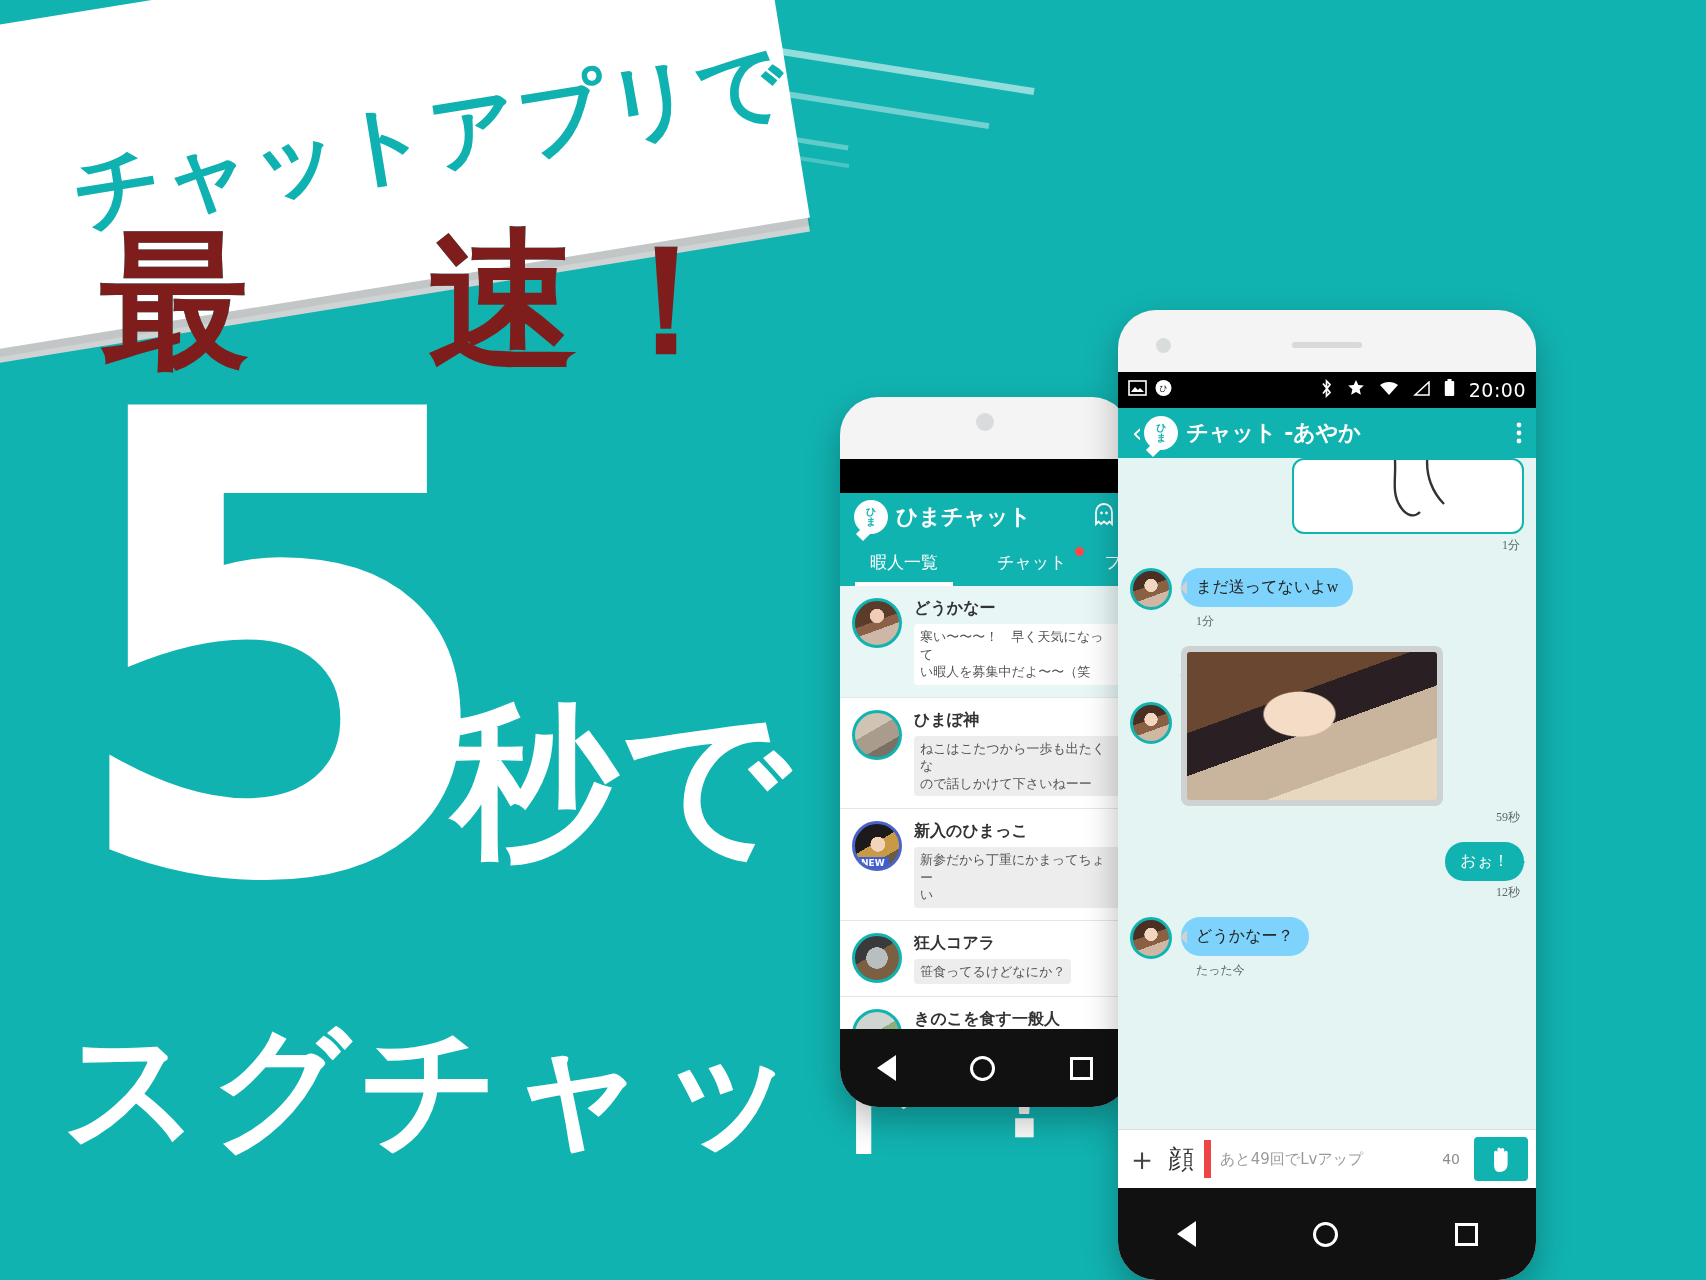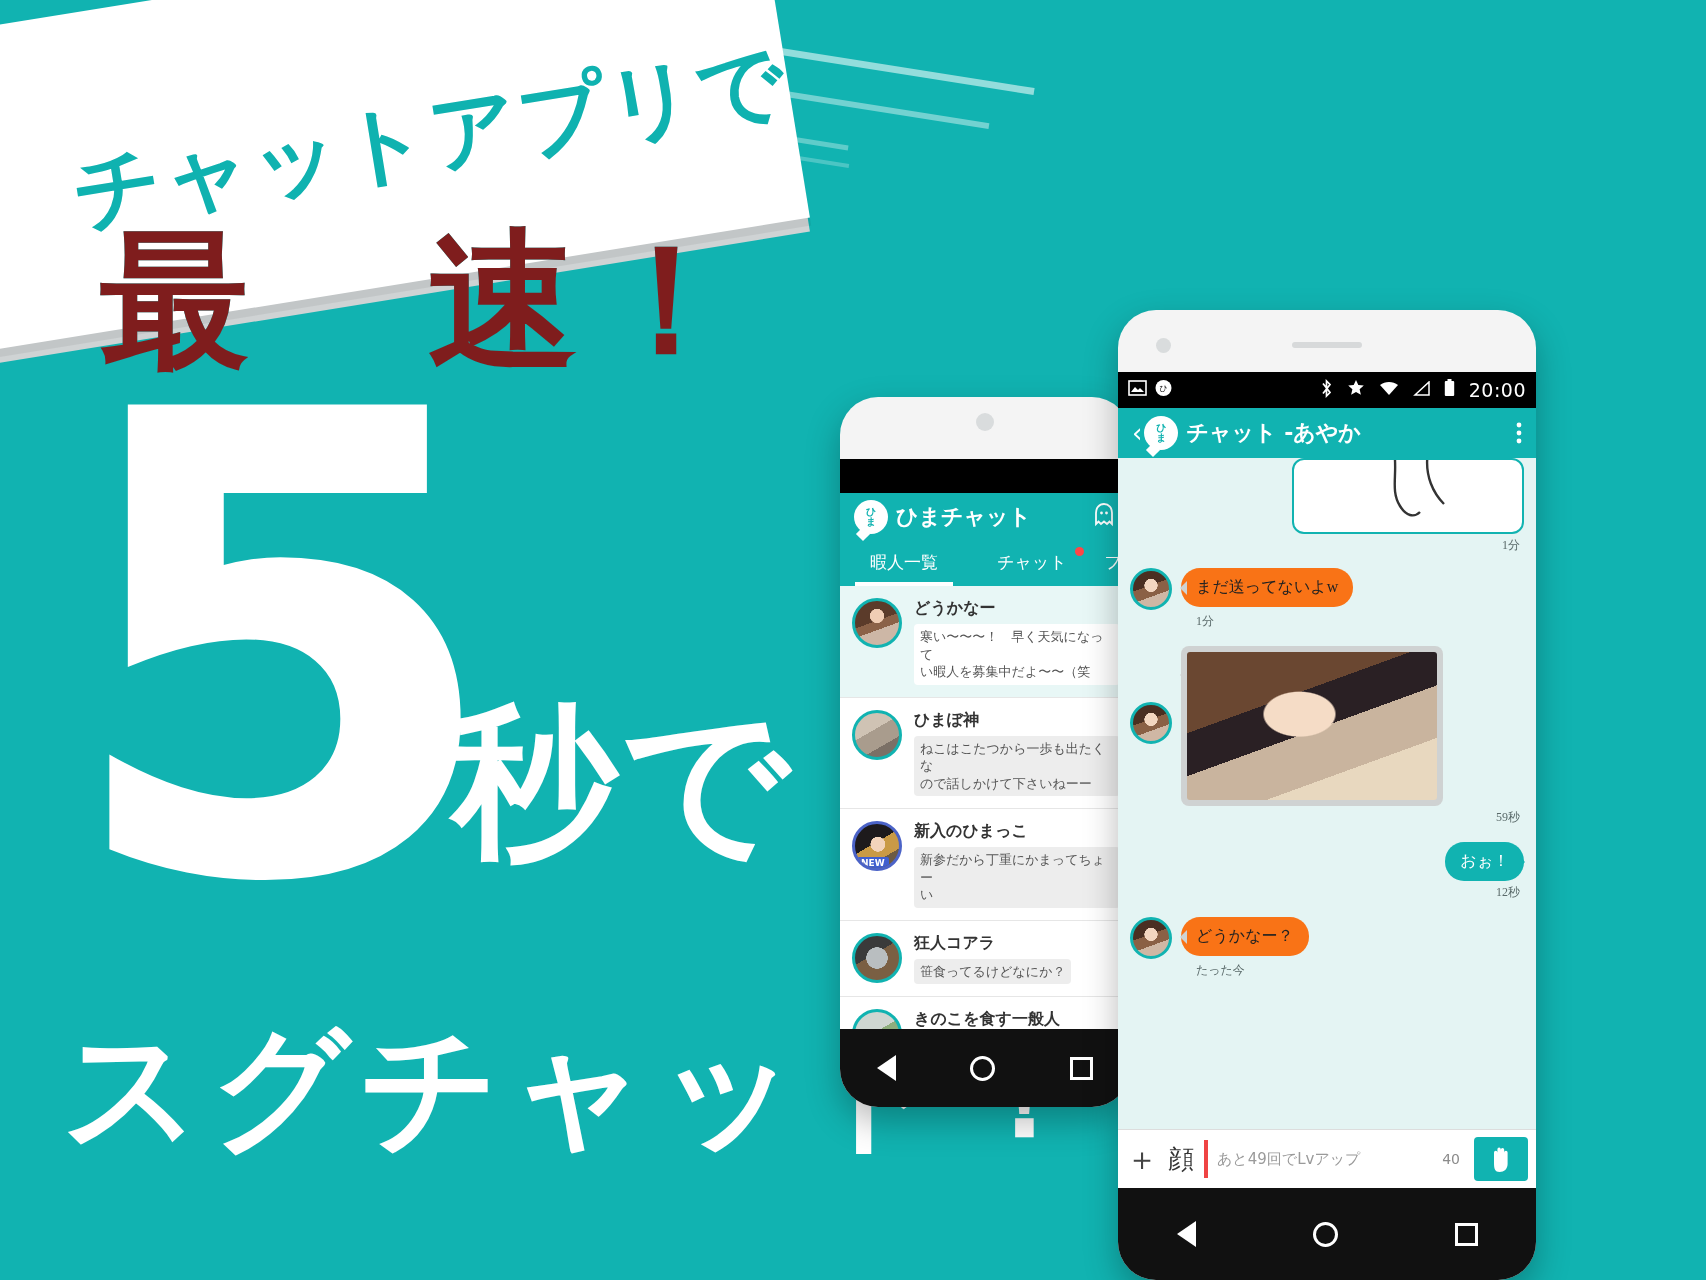--- a/index.html
+++ b/index.html
@@ -117,41 +117,41 @@
   .uname{font-size:16px;font-weight:bold;color:#333;margin-bottom:5px;white-space:nowrap;}
   .umsg{font-size:13px;color:#555;background:#ededed;border-radius:4px;padding:4px 6px;
      line-height:1.35;white-space:pre-wrap;overflow:hidden;}
   .urow.hl .umsg{background:#fff;}
 
   
   .chatbody{background:#e4f4f3;position:absolute;left:0;right:0;top:0;bottom:0;overflow:hidden;}
   .msg{display:flex;align-items:flex-start;gap:9px;padding:0 12px;margin-top:14px;}
   .mav{width:42px;height:42px;border-radius:50%;flex:none;border:3px solid #11b3b1;
      box-sizing:border-box;background:#cfcfcf;overflow:hidden;}
-  .bub{background:#f97316;border-radius:19px;padding:9px 15px;font-size:16px;color:#222;
+  .bub{background:#7dd3fc;border-radius:19px;padding:9px 15px;font-size:16px;color:#222;
      position:relative;max-width:250px;}
   .bub:before{content:"";position:absolute;left:-8px;top:13px;border:7px solid transparent;
      border-right-color:#cfd2d2;}
   .bub.me{background:#11b3b1;color:#fff;}
   .bub.me:before{left:auto;right:-8px;border-right-color:transparent;border-left-color:#11b3b1;}
   .bub.white{background:#fff;border:2px solid #11b3b1;border-radius:12px;}
   .bub.white:before{display:none;}
   .bub.img{padding:6px;background:#cfd2d2;border-radius:8px;}
   .bub.img:before{top:22px;}
   .photo{width:250px;height:148px;border-radius:3px;overflow:hidden;display:block;}
   .tstamp{font-size:12px;color:#5a6a6a;text-align:right;padding:3px 16px 0;}
   .tstamp.left{text-align:left;padding-left:78px;}
   .msg.right{justify-content:flex-end;}
 
   
   .inputbar{position:absolute;left:0;right:0;bottom:0;height:58px;background:#fff;
      display:flex;align-items:center;gap:10px;padding:0 8px;border-top:1px solid #ddd;}
   .plusicon{font-size:32px;color:#444;line-height:1;}
   .kao{font-size:26px;color:#333;font-weight:500;}
-  .inputfield{flex:1;height:38px;border-left:4px solid #ef4444;display:flex;align-items:center;
+  .inputfield{flex:1;height:38px;border-left:7px solid #ef4444;display:flex;align-items:center;
      padding-left:9px;color:#9a9a9a;font-size:15px;white-space:nowrap;overflow:hidden;}
   .cnt{font-size:14px;color:#8b8b8b;padding-right:4px;}
   .sendbtn{width:54px;height:44px;background:#11b3b1;border-radius:4px;display:flex;
      align-items:center;justify-content:center;font-size:24px;color:#fff;flex:none;}
 
   
   .ph-girl1{background:
      radial-gradient(circle at 50% 34%,#f0cdb4 0 19%,transparent 20%),
      linear-gradient(160deg,#5b3b2a 0 46%,#8b6248 46% 62%,#cdb7a6 62% 100%);}
   .ph-cat{background:linear-gradient(150deg,#cfc3b4 0 40%,#a99c8d 40% 70%,#7b7066 70% 100%);}

